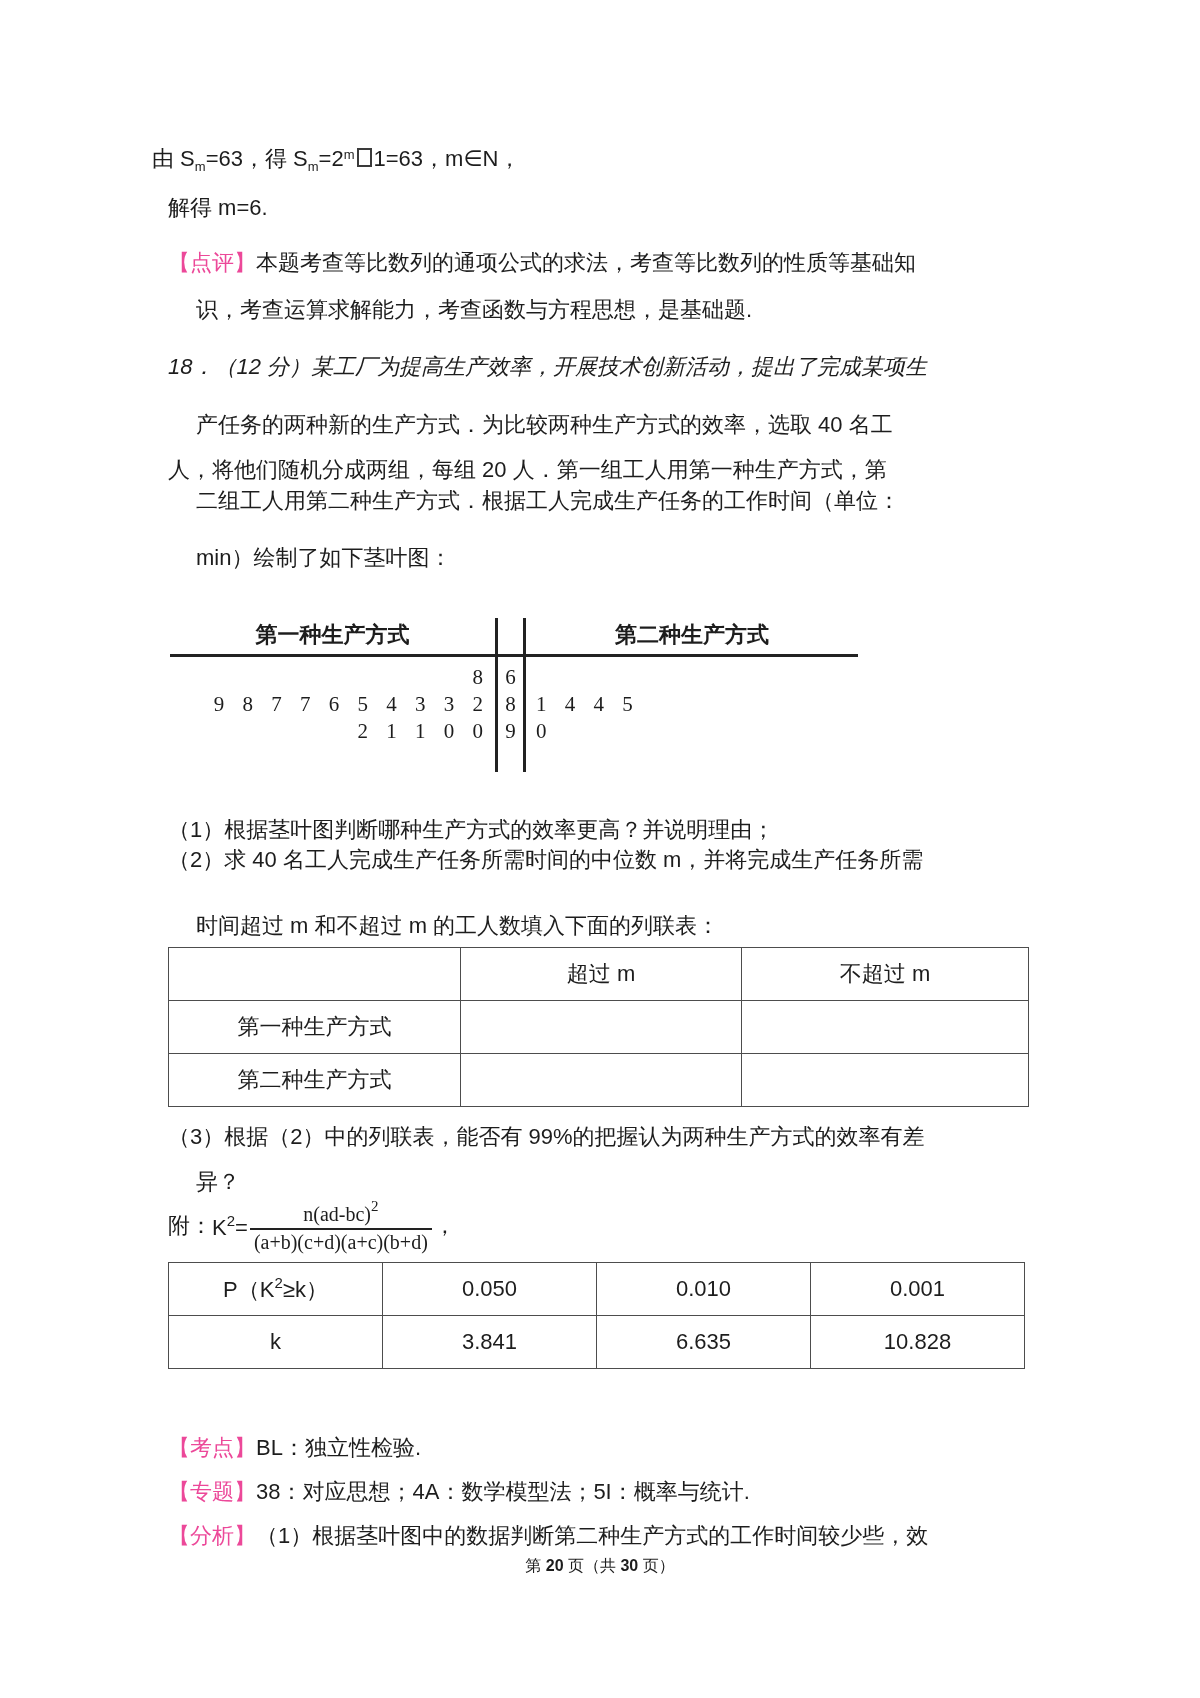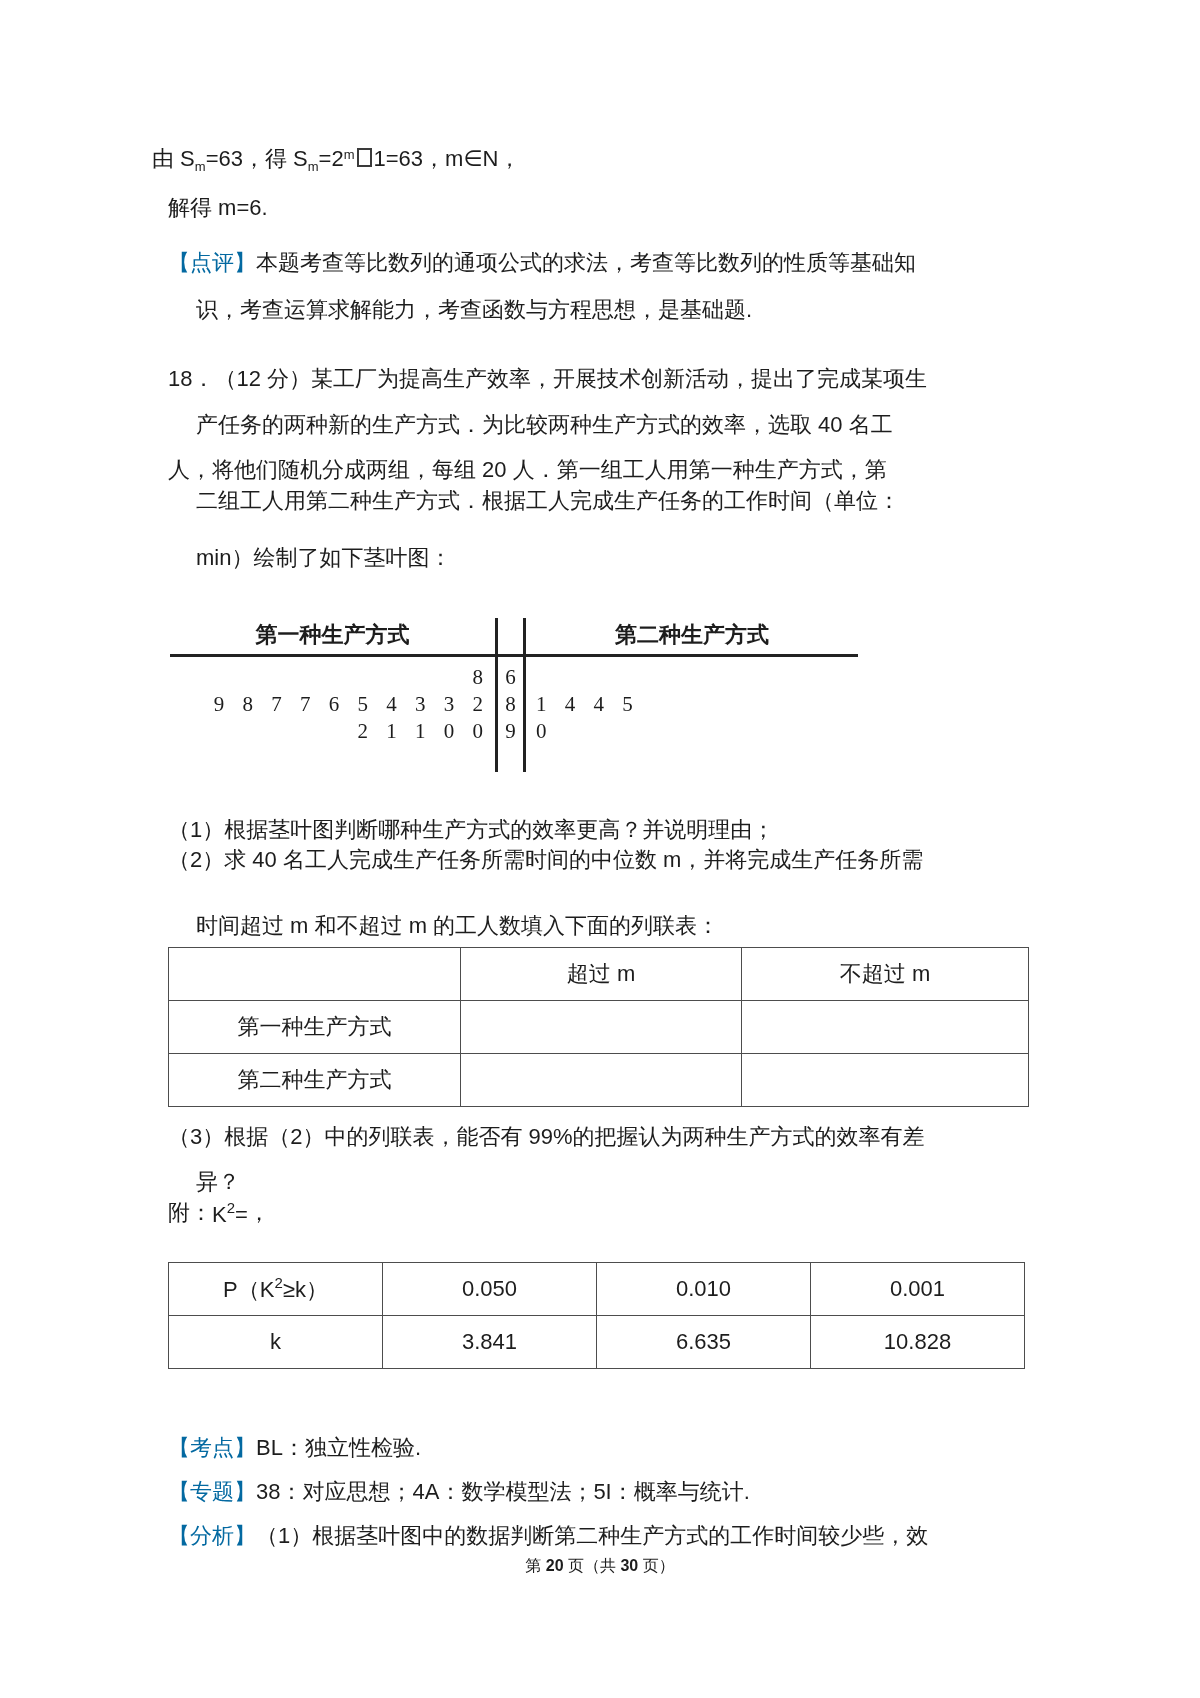--- a/index.html
+++ b/index.html
@@ -3,21 +3,21 @@
 <meta charset="utf-8">
 <style>
   html,body{margin:0;padding:0;}
   body{
     width:1200px;height:1698px;position:relative;background:#ffffff;
     font-family:"Liberation Sans","DejaVu Sans",sans-serif;color:#1d1d1d;
     overflow:hidden;
   }
   .abs{position:absolute;}
   .line{font-size:22px;line-height:30px;white-space:pre;}
-  .tag{color:#0369a1;}
+  .tag{color:#ec4899;}
   .msub{font-size:13px;vertical-align:-5px;}
   .msup{font-size:13px;vertical-align:7px;}
   .tofu{
     display:inline-block;width:11px;height:15px;border:2px solid #3a3a3a;
     vertical-align:-1px;margin:0 2px;
   }
   
   .stemleaf{left:170px;top:618px;width:688px;font-family:"Liberation Serif","DejaVu Serif",serif;}
   .sl-row{display:flex;align-items:stretch;}
   .sl-head{height:36px;}
@@ -50,21 +50,21 @@
 </head>
 <body>
 
 <div class="abs line" style="left:152px;top:140px;"><span>由 S</span><span class="msub">m</span><span>=63，得 S</span><span class="msub">m</span><span>=2</span><span class="msup">m</span><span class="tofu"></span><span>1=63，m∈N，</span></div>
 
 <div class="abs line" style="left:168px;top:193px;">解得 m=6.</div>
 
 <div class="abs line" style="left:168px;top:248px;"><span class="tag">【点评】</span><span>本题考查等比数列的通项公式的求法，考查等比数列的性质等基础知</span></div>
 <div class="abs line" style="left:196px;top:295px;">识，考查运算求解能力，考查函数与方程思想，是基础题.</div>
 
-<div class="abs line" style="left:168px;top:364px;">18．（12 分）某工厂为提高生产效率，开展技术创新活动，提出了完成某项生</div>
+<div class="abs line" style="left:168px;top:352px;font-style:italic;">18．（12 分）某工厂为提高生产效率，开展技术创新活动，提出了完成某项生</div>
 <div class="abs line" style="left:196px;top:410px;">产任务的两种新的生产方式．为比较两种生产方式的效率，选取 40 名工</div>
 <div class="abs line" style="left:168px;top:455px;">人，将他们随机分成两组，每组 20 人．第一组工人用第一种生产方式，第</div>
 <div class="abs line" style="left:196px;top:486px;">二组工人用第二种生产方式．根据工人完成生产任务的工作时间（单位：</div>
 <div class="abs line" style="left:196px;top:543px;">min）绘制了如下茎叶图：</div>
 
 <div class="abs stemleaf">
   <div class="sl-row sl-head">
     <div class="sl-cell sl-left" style="text-align:center;padding-right:0;">第一种生产方式</div>
     <div class="sl-stem"></div>
     <div class="sl-cell sl-right" style="text-align:center;padding-left:0;">第二种生产方式</div>
@@ -126,20 +126,24 @@
   </tr>
 </tbody>
   </table>
 
 <div class="abs line" style="left:168px;top:1122px;">（3）根据（2）中的列联表，能否有 99%的把握认为两种生产方式的效率有差</div>
 <div class="abs line" style="left:196px;top:1167px;">异？</div>
 
 <div class="abs formula">
   <span>附：</span>
   <span><span>K</span><sup class="fsup">2</sup><span>=</span></span>
+  <span class="frac">
+    <span class="num"><span>n(ad-bc)</span><sup class="fsup2">2</sup></span>
+    <span class="den">(a+b)(c+d)(a+c)(b+d)</span>
+  </span>
   <span>，</span>
 </div>
 
 <table class="abs t2">
   <colgroup>
       <col style="width:214px">
       <col style="width:214px">
       <col style="width:214px">
       <col style="width:214px">
     </colgroup>

